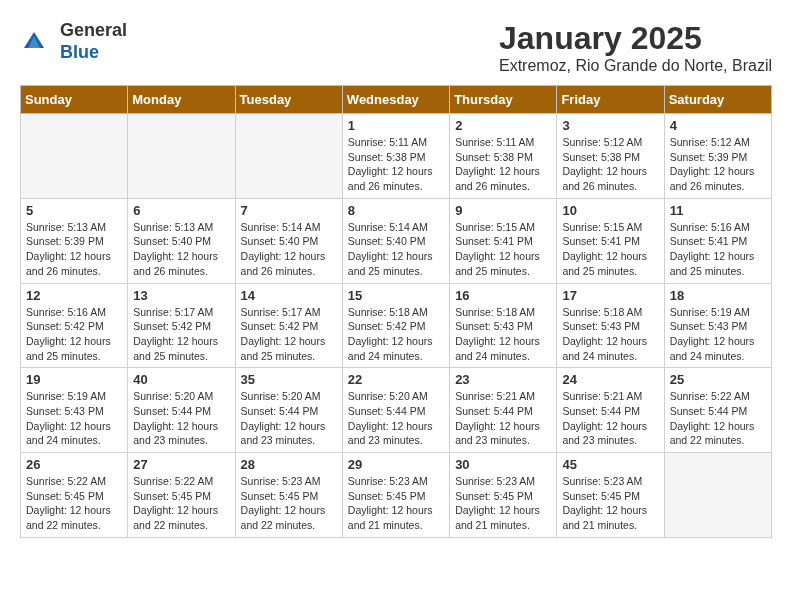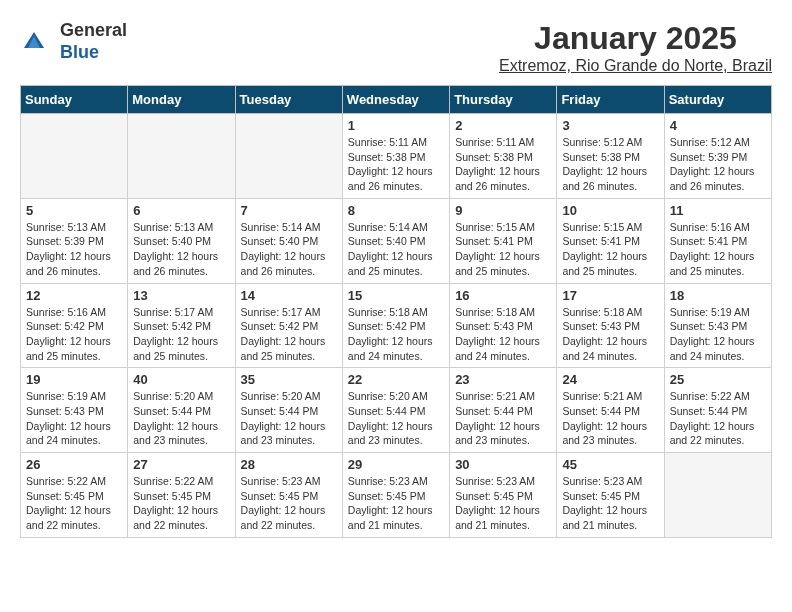--- a/index.html
+++ b/index.html
@@ -26,39 +26,38 @@
       font-weight: bold;
       line-height: 1.2;
     }
     .logo-general { color: #333; }
     .logo-blue { color: #1a5fa8; }
     .logo-icon {
       width: 28px;
       height: 28px;
     }
     .title-block {
-      text-align: center;
+      text-align: left;
     }
     .month-title {
       font-size: 32px;
       font-weight: bold;
       color: #333;
     }
     .location-title {
       font-size: 16px;
       color: #333;
-      text-decoration: underline;
     }
     table {
       width: 100%;
       border-collapse: collapse;
       table-layout: fixed;
     }
     th {
-      background-color: #0c4a6e;
+      background-color: #a16207;
       color: #fff;
       padding: 6px 4px;
       font-size: 13px;
       text-align: left;
       border: 1px solid #c0c0c0;
     }
     td {
       vertical-align: top;
       padding: 4px 5px;
       font-size: 11px;

